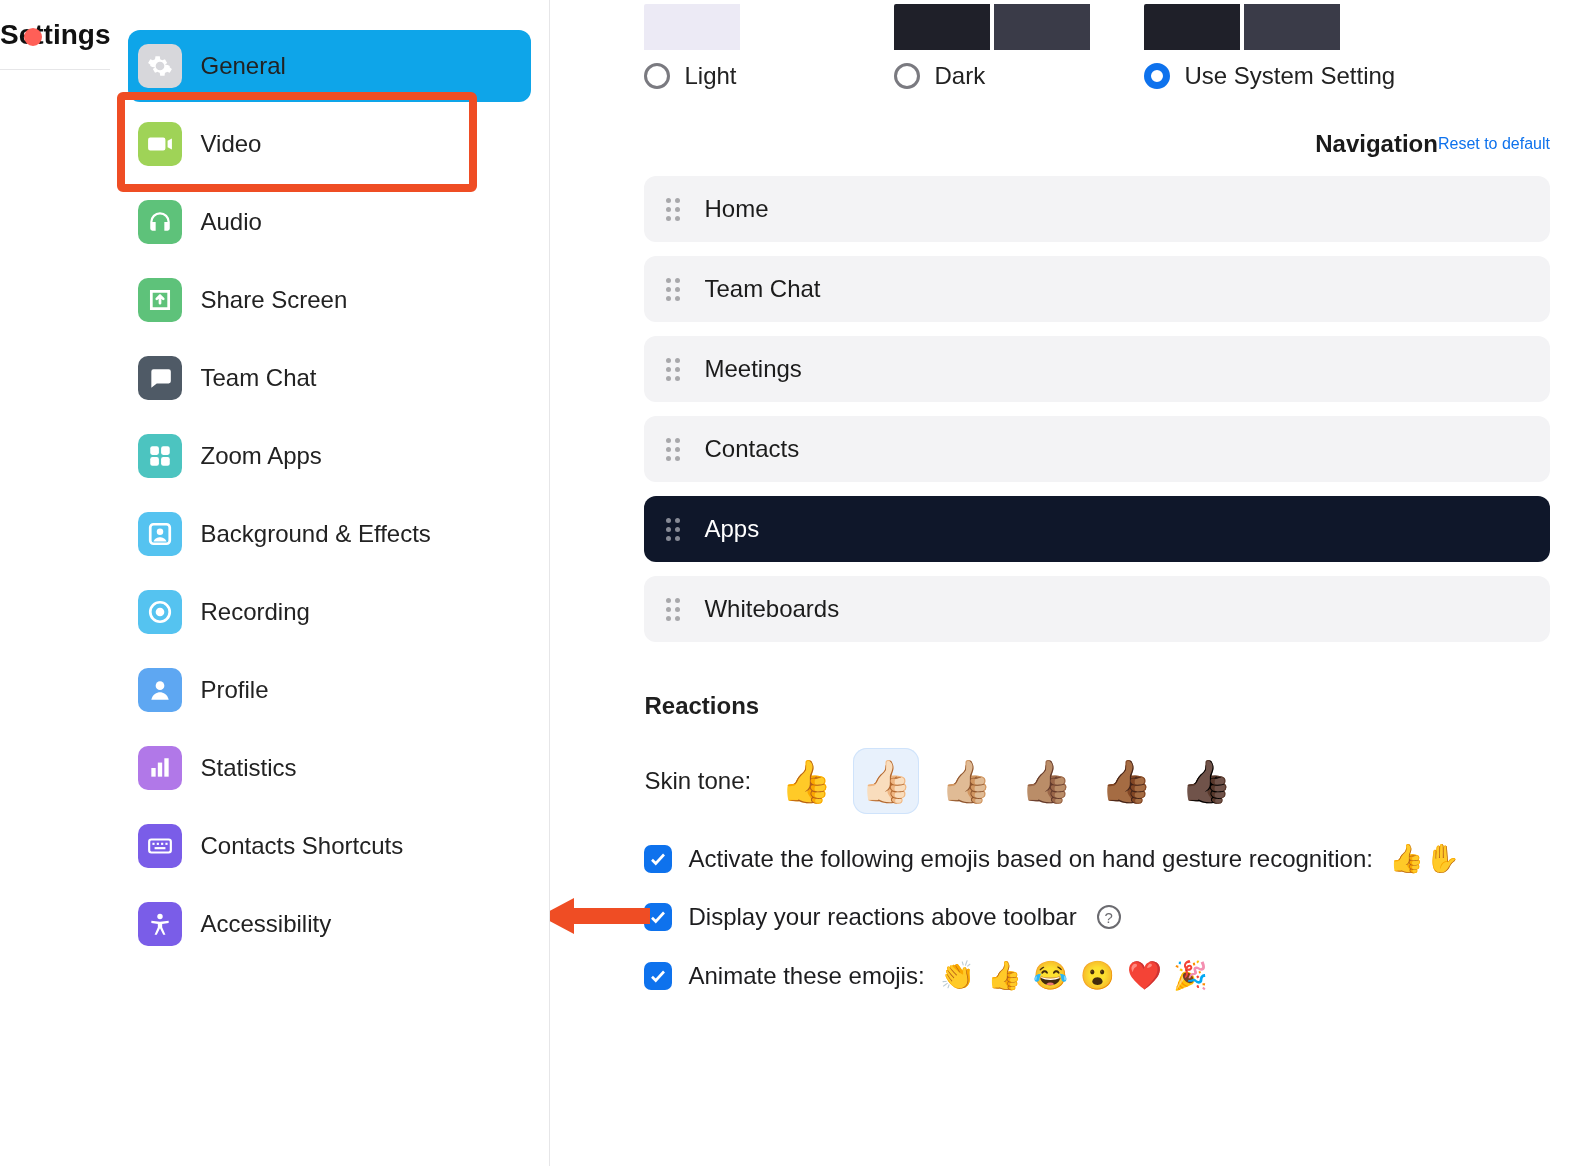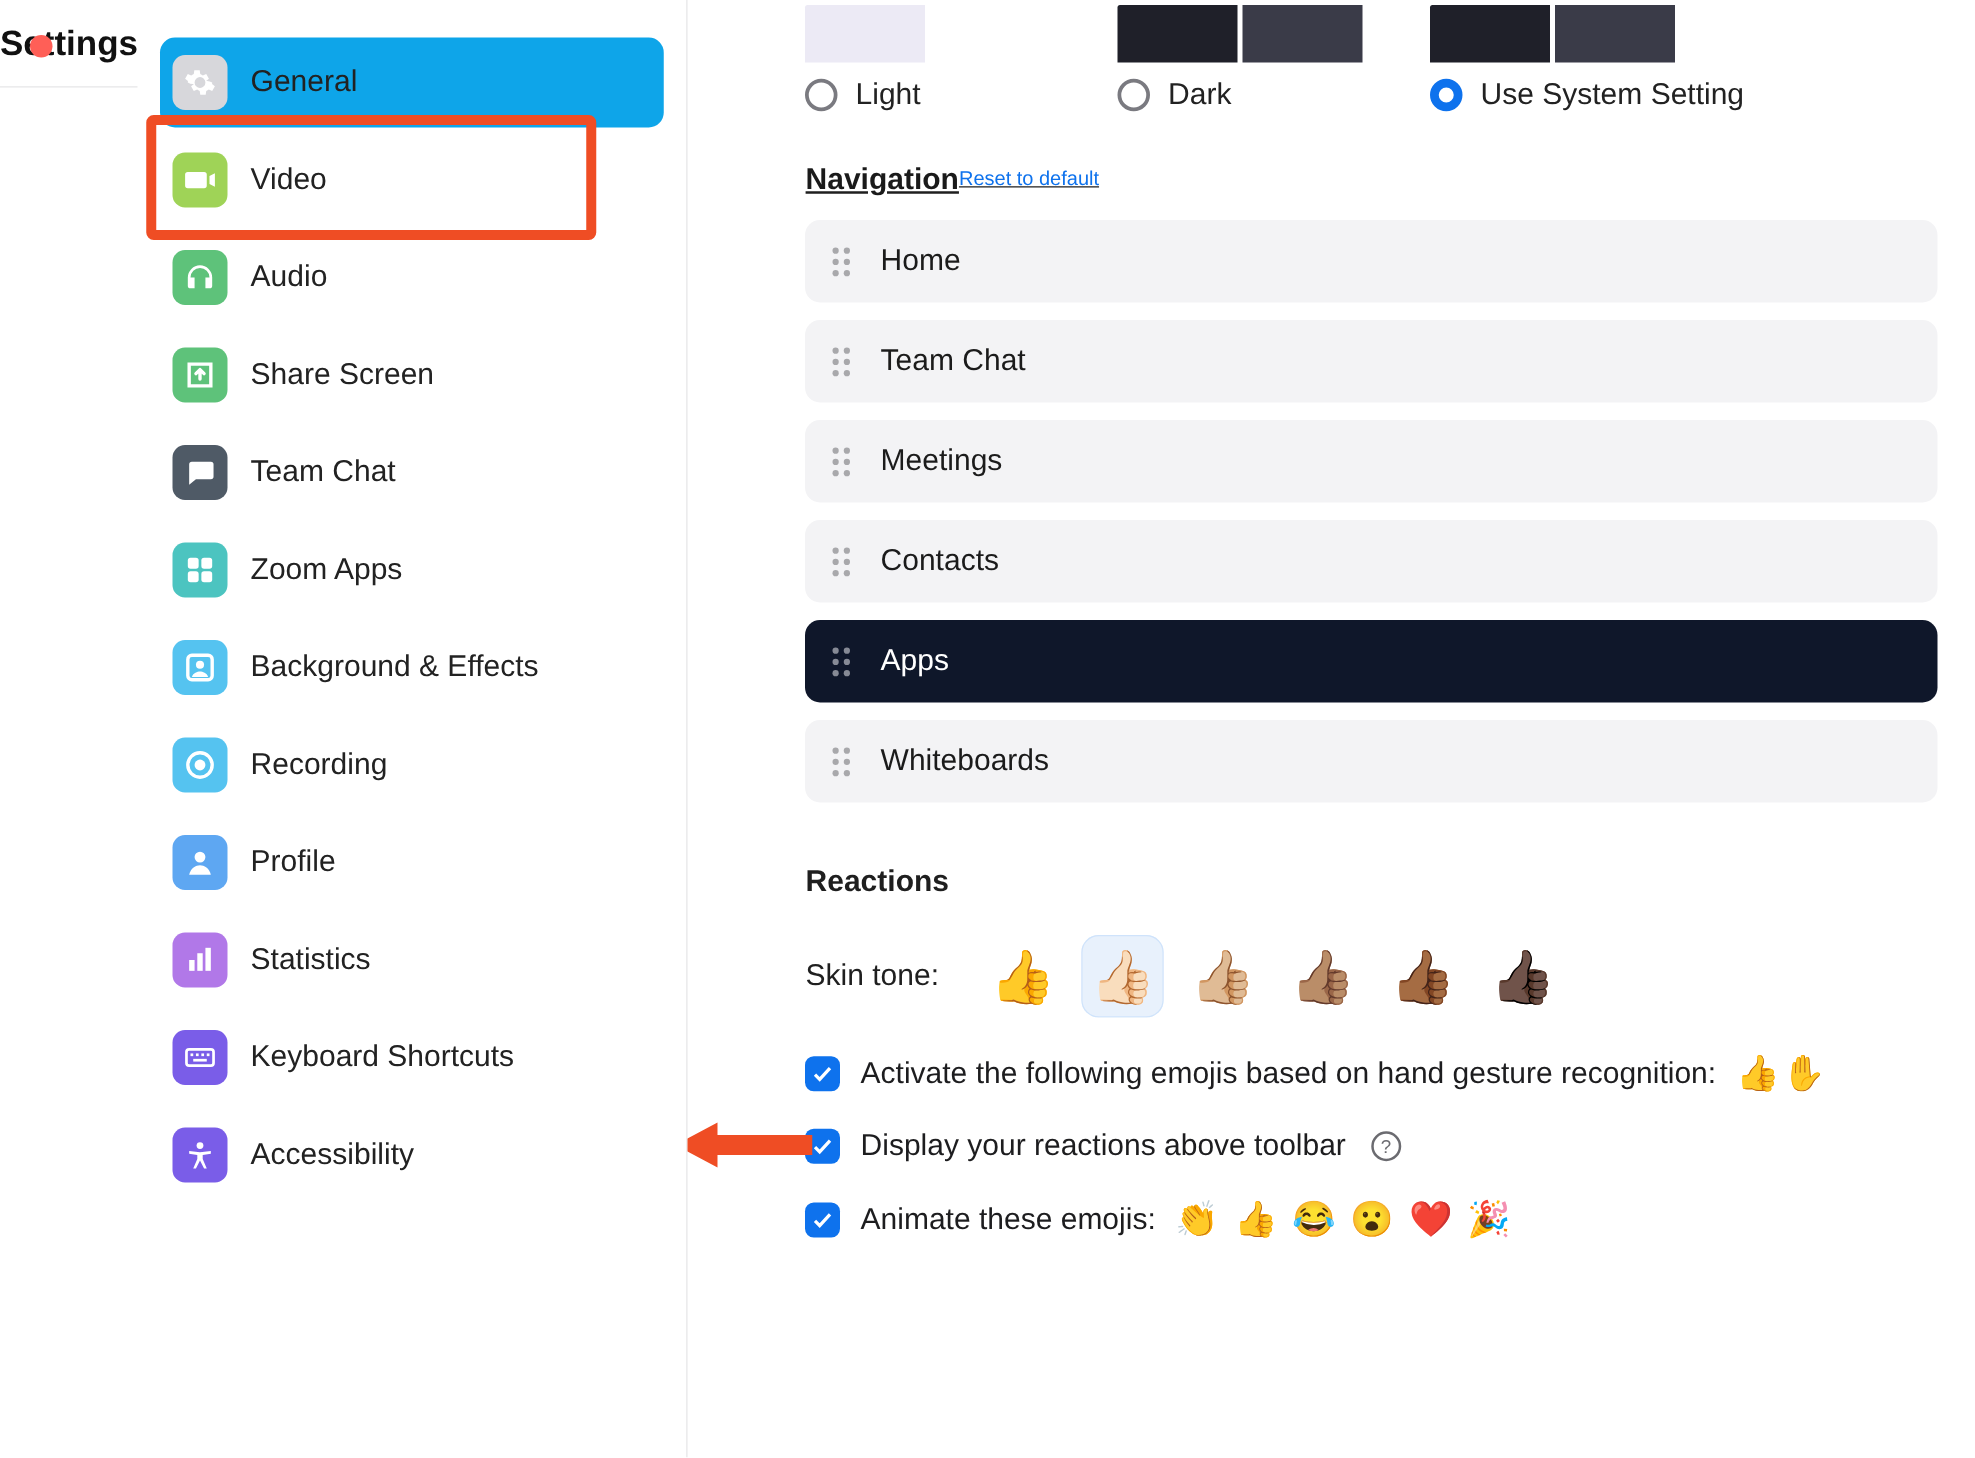--- a/index.html
+++ b/index.html
@@ -62,41 +62,41 @@
   .theme-preview { width:196px; height:46px; display:flex; gap:4px; }
   .theme-preview .bar { width:50%; height:100%; }
   .theme-preview .bar:first-child { border-top-left-radius:2px; }
   .radio-row { display:flex; align-items:center; gap:14px; font-size:24px; color:#222; }
   .radio {
     width:26px; height:26px; border-radius:50%; border:3px solid #7a7a80; background:#fff;
   }
   .radio.checked { border-color:#0e72ed; position:relative; border-width:7px; }
   
   
-  .sec-head { display:flex; justify-content:flex-start; align-items:center; margin-top:40px; margin-bottom:18px;text-decoration:underline;}
+  .sec-head { display:flex; justify-content:flex-end; align-items:center; margin-top:40px; margin-bottom:18px;}
   .sec-title { font-size:24px; font-weight:700; color:#1a1a1a; }
   .reset-link { color:#0e72ed; font-size:16px; text-decoration:none; cursor:pointer; }
 
   .nav-list { display:flex; flex-direction:column; gap:14px; }
   .nav-item {
     display:flex; align-items:center; gap:22px;
     background:#f3f3f5; border-radius:12px;
     height:66px; padding:0 22px;
     font-size:24px; color:#1b1b1b;
     cursor:grab;
   }
   .nav-item.active { background:#0f172a; color:#fff; }
   .drag-handle { width:16px; height:24px; display:flex; flex-wrap:wrap; gap:4px; align-content:center; opacity:.55; }
   .drag-handle span { width:5px; height:5px; background:#6b6b70; border-radius:50%; display:block; }
   .nav-item.active .drag-handle span { background:#e8e8ee; }
 
   
   .reactions-title { font-size:24px; font-weight:700; margin-top:50px; margin-bottom:28px;}
   .skin-row { display:flex; align-items:center; gap:14px; font-size:24px; }
-  .skin-label { margin-right:20px;text-align:center; }
+  .skin-label { margin-right:8px;text-align:center; }
   .skin { width:66px; height:66px; display:flex;align-items:center;justify-content:center;border-radius:14px; font-size:42px; cursor:pointer;}
   .skin.selected { background:#e8f1fc; box-shadow: inset 0 0 0 1px #cfe3fb; }
 
   .check-row { display:flex; align-items:center; gap:16px; font-size:24px; margin-top:28px; color:#1d1d1f;}
   .chk {
     width:28px; height:28px; border-radius:7px; background:#0e72ed; display:flex;align-items:center;justify-content:center; flex-shrink:0;
   }
   .chk svg { width:18px; height:18px; stroke:#fff; stroke-width:3.5; fill:none; }
   .help-icon { width:24px;height:24px;border:2px solid #6b6b70;border-radius:50%;display:inline-flex;align-items:center;justify-content:center;font-size:15px;color:#6b6b70; margin-left:4px;}
   .inline-emojis { font-size:28px; letter-spacing:2px; }
@@ -214,21 +214,21 @@
           <div class="side-icon" style="background: rgb(122, 93, 232);">
             <svg viewBox="0 0 24 24">
               <rect x="2" y="6" width="20" height="12" rx="2" fill="none" stroke="#fff" stroke-width="2"></rect>
               <rect x="5" y="9" width="2" height="2"></rect>
               <rect x="9" y="9" width="2" height="2"></rect>
               <rect x="13" y="9" width="2" height="2"></rect>
               <rect x="17" y="9" width="2" height="2"></rect>
               <rect x="7" y="13" width="10" height="2"></rect>
             </svg>
           </div>
-          <span>Keyboard Shortcuts</span>
+          <span>Contacts Shortcuts</span>
         </div>
         <div class="side-item">
           <div class="side-icon" style="background: rgb(122, 93, 232);">
             <svg viewBox="0 0 24 24">
               <circle cx="12" cy="5" r="2.5"></circle>
               <path d="M4 9l8 1 8-1v2l-6 1v3l3 7h-2l-3-6-3 6H7l3-7v-3L4 11z"></path>
             </svg>
           </div>
           <span>Accessibility</span>
         </div>

